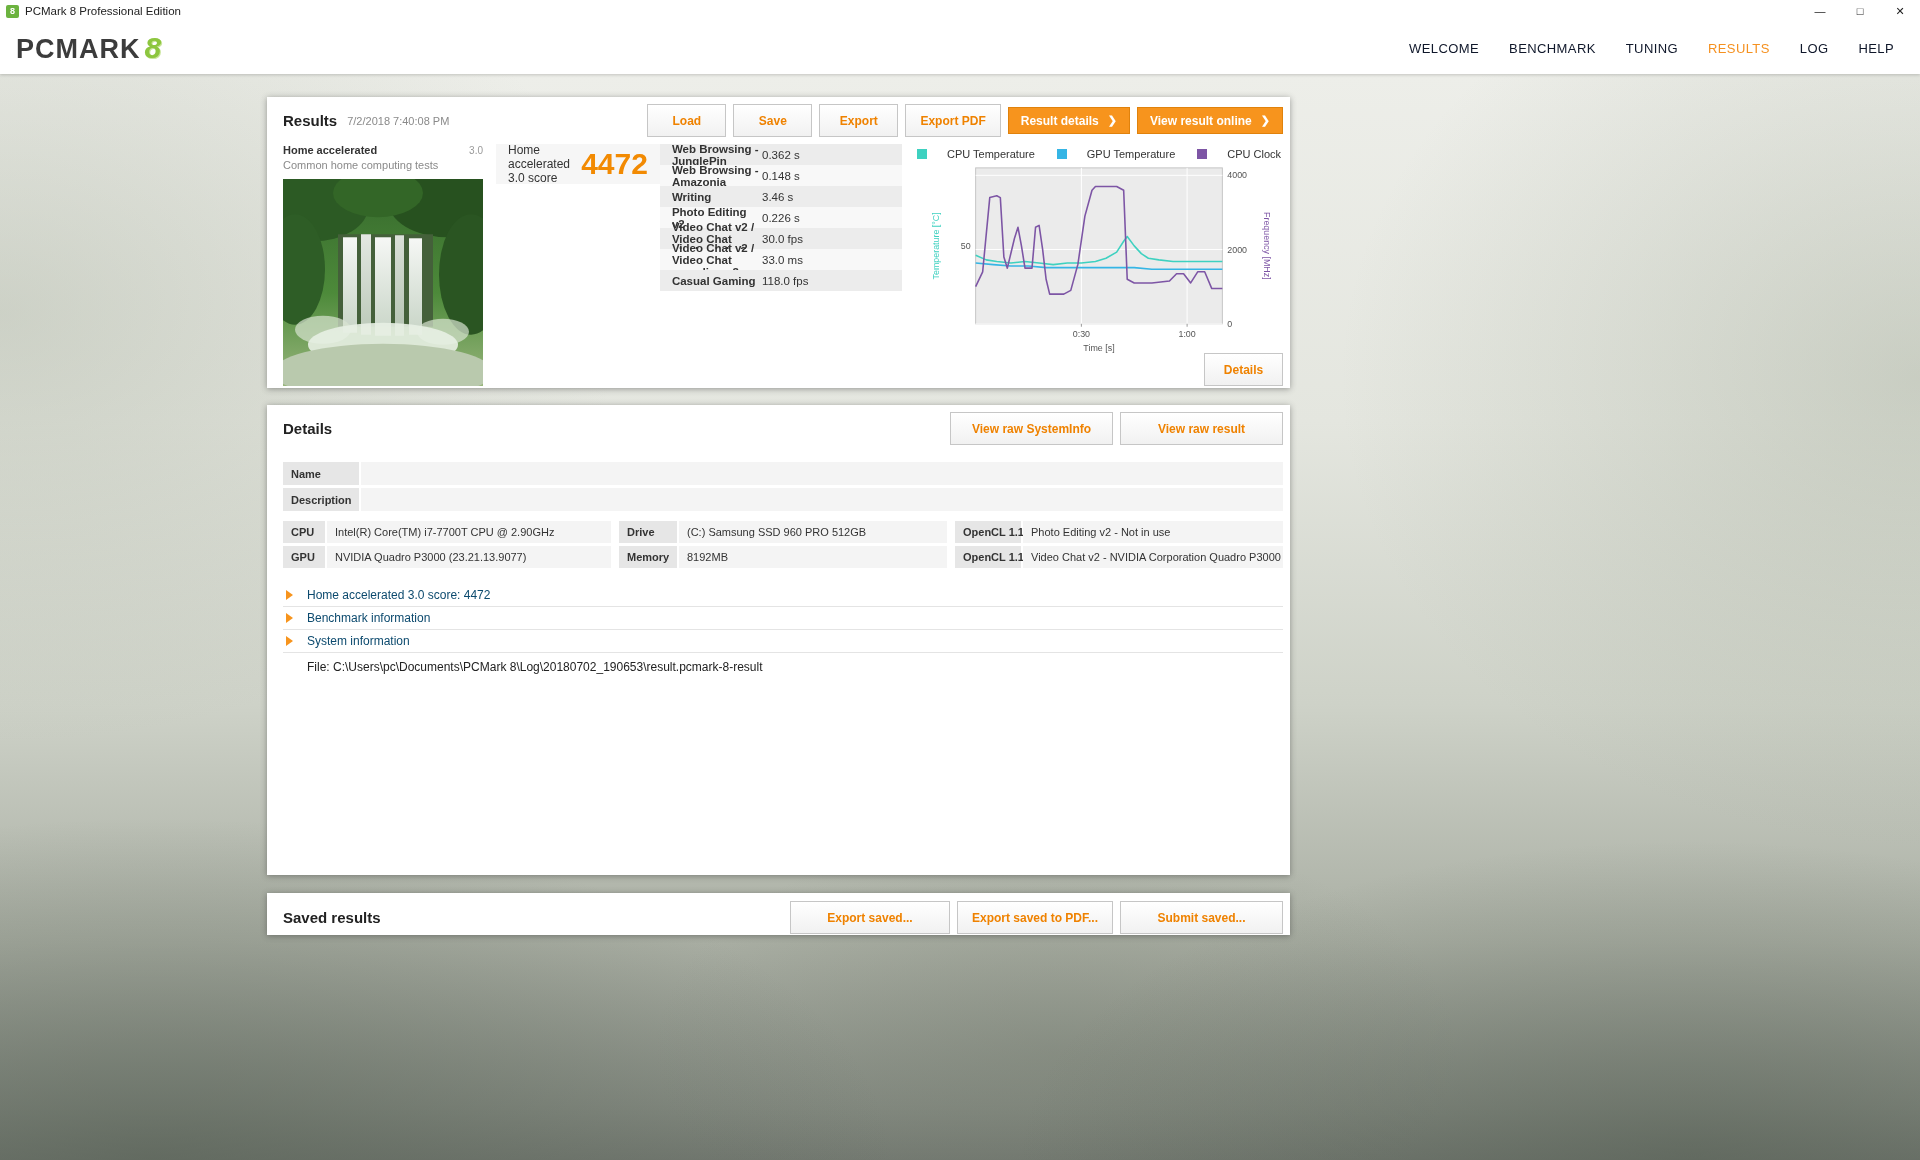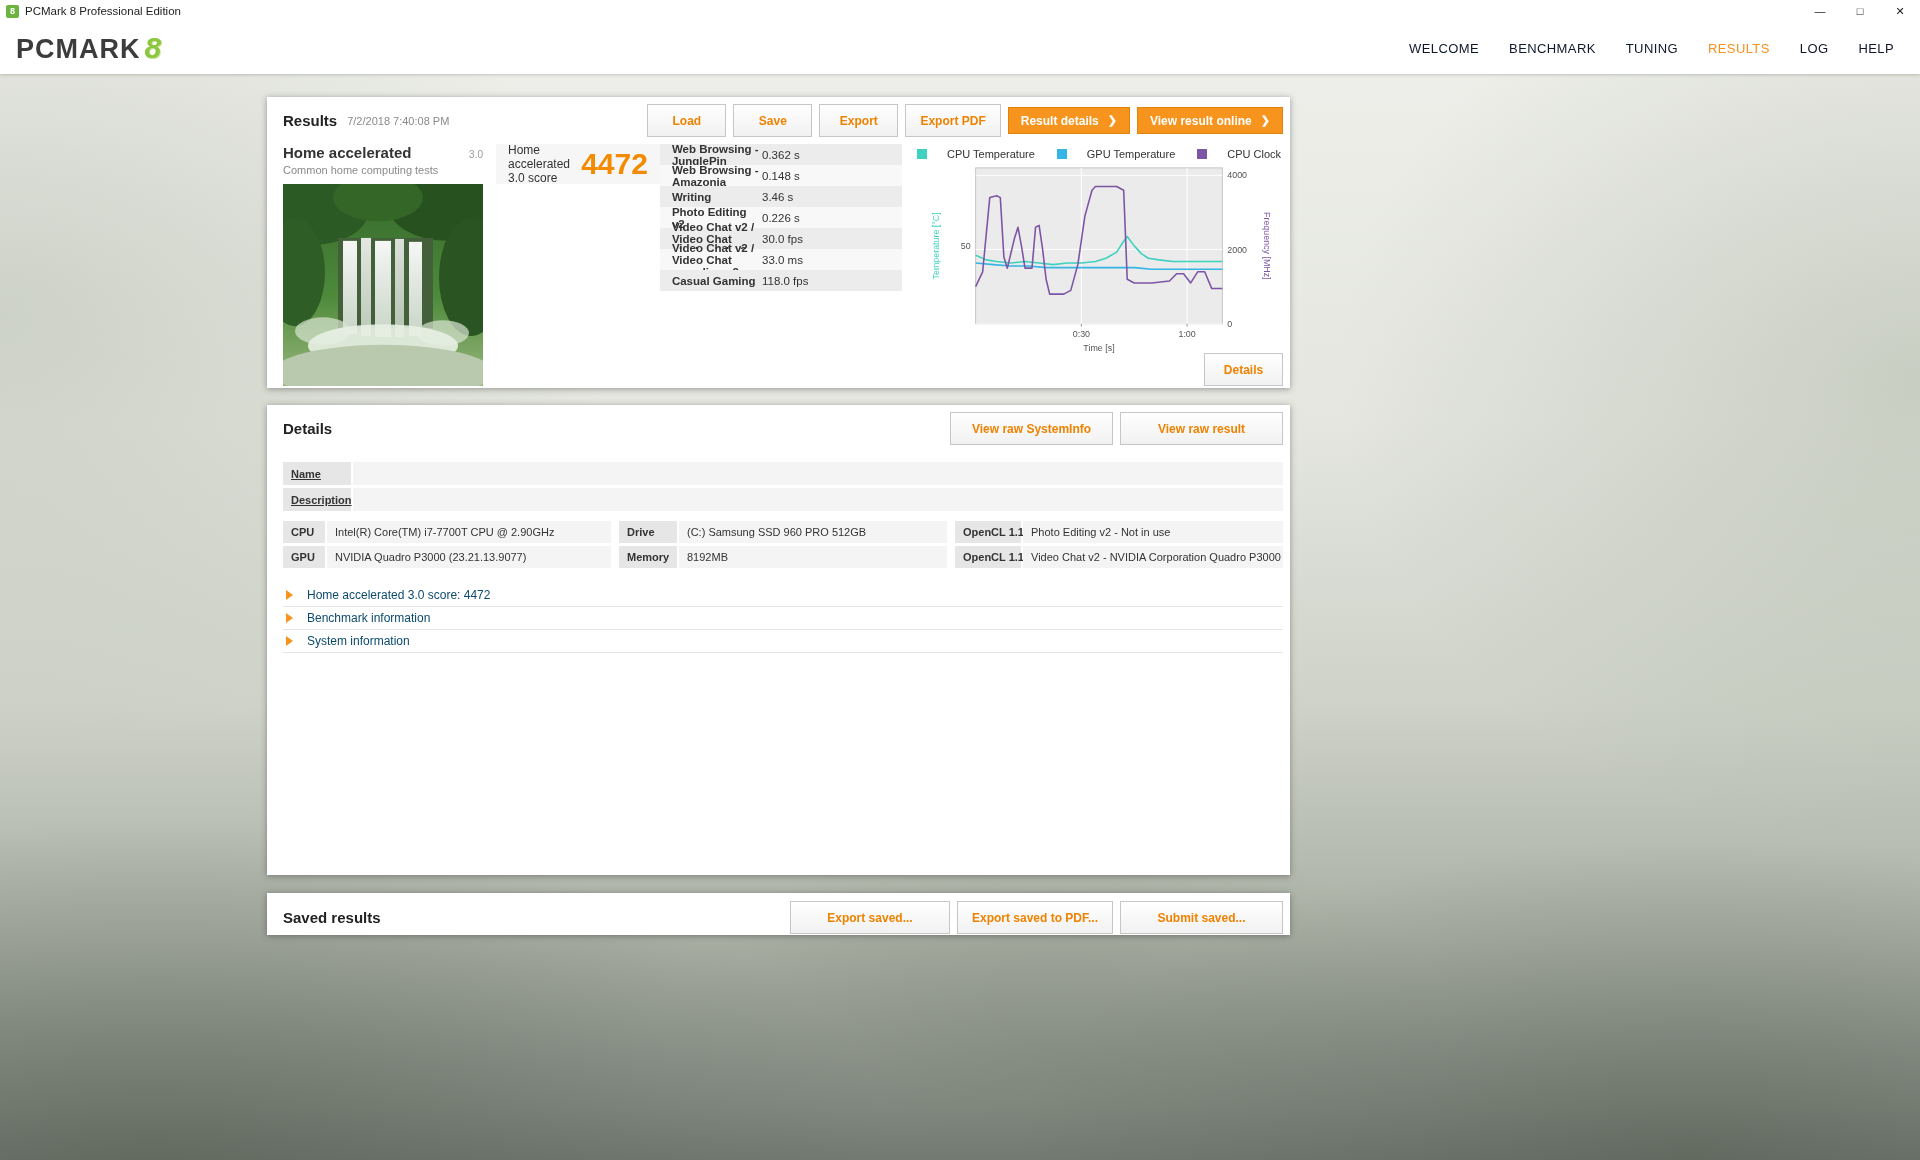--- a/index.html
+++ b/index.html
@@ -60,21 +60,21 @@
     color:#ef8200; padding:0 14px; min-width:79px; }
   .btn.orange { background:#f7941d; border:1px solid #e0820c; color:#fff; height:27px;
     padding:0 12px; gap:9px; }
   .btn .chev { font-size:11px; font-weight:bold; }
 
   
   .results-body { display:flex; padding:2px 7px 0 16px; gap:13px; height:244px; }
 
   .test-card { width:200px; display:flex; flex-direction:column; }
   .tc-head { display:flex; align-items:baseline; }
-  .tc-title { font-size:15px; font-weight:bold; color:#333; }
+  .tc-title { font-size:11px; font-weight:bold; color:#333; }
   .tc-version { margin-left:auto; font-size:10px; color:#999; }
   .tc-sub { font-size:11px; color:#8a8a8a; margin:3px 0 8px; }
   .tc-img { flex:1; overflow:hidden; }
   .tc-img svg { width:100%; height:100%; display:block; }
 
   .score-col { flex:1; display:flex; }
   .score-row { display:flex; align-items:center; background:#f6f6f6; height:40px;
     padding:0 12px; margin-bottom:5px; }
   .score-label { font-size:12px; color:#333; }
   .score-value { margin-left:auto; font-size:30px; font-weight:bold; color:#f28a02; }
@@ -90,22 +90,22 @@
   .chart-legend { display:flex; gap:22px; font-size:11px; color:#333;
     justify-content:center; margin:4px 0 0; }
   .legend-item { display:flex; align-items:center; gap:20px; }
   .swatch { width:10px; height:10px; display:inline-block; background:#ccc; }
   #perf-chart { margin:0 auto; }
   .details-btn { align-self:flex-end; min-width:52px; padding:0 10px; margin-top:auto; }
 
   
   .kv-rows { margin-top:12px; }
   .kv-row { display:flex; margin:0 7px 3px 16px; height:23px; font-size:11px; }
-  .kv-label { width:68px; background:#e6e6e6; display:flex; align-items:center;
-    padding:0 8px; font-weight:bold; color:#333;text-decoration:underline; }
+  .kv-label { width:76px; background:#e6e6e6; display:flex; align-items:center;
+    padding:0 8px; font-weight:bold; color:#333; }
   .kv-value { flex:1; background:#f4f4f4; margin-left:2px; display:flex;
     align-items:center; padding:0 8px; }
 
   .spec-rows { margin-top:10px; }
   .spec-row { display:flex; margin:0 7px 3px 16px; height:22px; gap:8px; font-size:11px; }
   .spec-group { display:flex; flex:1; min-width:0; }
   .spec-label { background:#e6e6e6; font-weight:bold; color:#333; padding:0 8px;
     display:flex; align-items:center; white-space:nowrap; }
   .spec-label.w1 { width:42px; } .spec-label.w2 { width:58px; } .spec-label.w3 { width:66px; }
   .spec-value { flex:1; background:#f4f4f4; margin-left:2px; display:flex; align-items:center;
@@ -347,20 +347,21 @@
     </div>
     <div class="expander-row">
       <span class="exp-icon"></span>
       <span class="exp-label">Benchmark information</span>
     </div>
     <div class="expander-row">
       <span class="exp-icon"></span>
       <span class="exp-label">System information</span>
     </div>
   </div>
+  <div class="file-row">File: C:\Users\pc\Documents\PCMark 8\Log\20180702_190653\result.pcmark-8-result</div>
 </div>
 
 <div class="panel panel-saved">
   <div class="panel-head" style="padding-top:8px;">
     <span class="panel-title">Saved results</span>
     <div class="head-buttons">
       <button class="btn white" style="min-width:160px">Export saved...</button>
       <button class="btn white" style="min-width:134px">Export saved to PDF...</button>
       <button class="btn white" style="min-width:163px">Submit saved...</button>
     </div>

